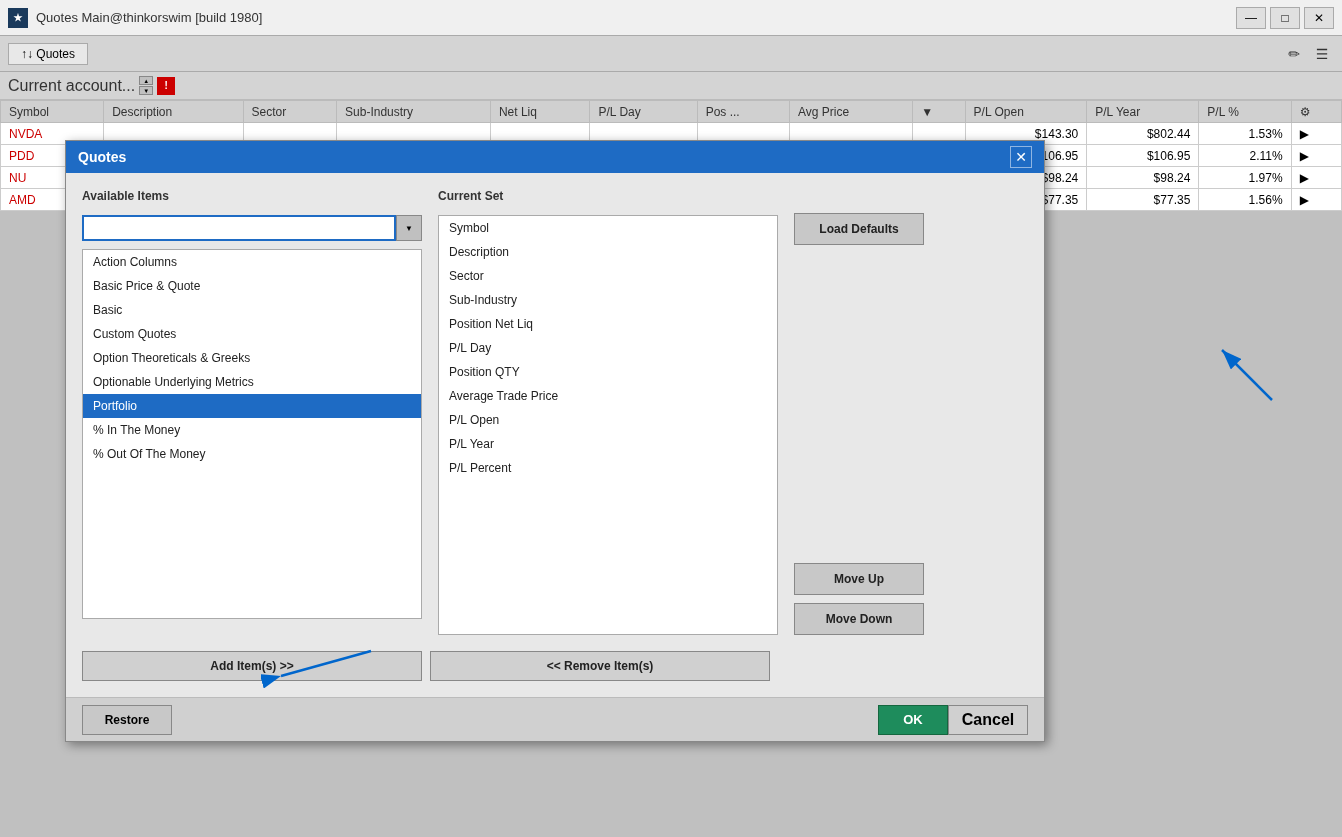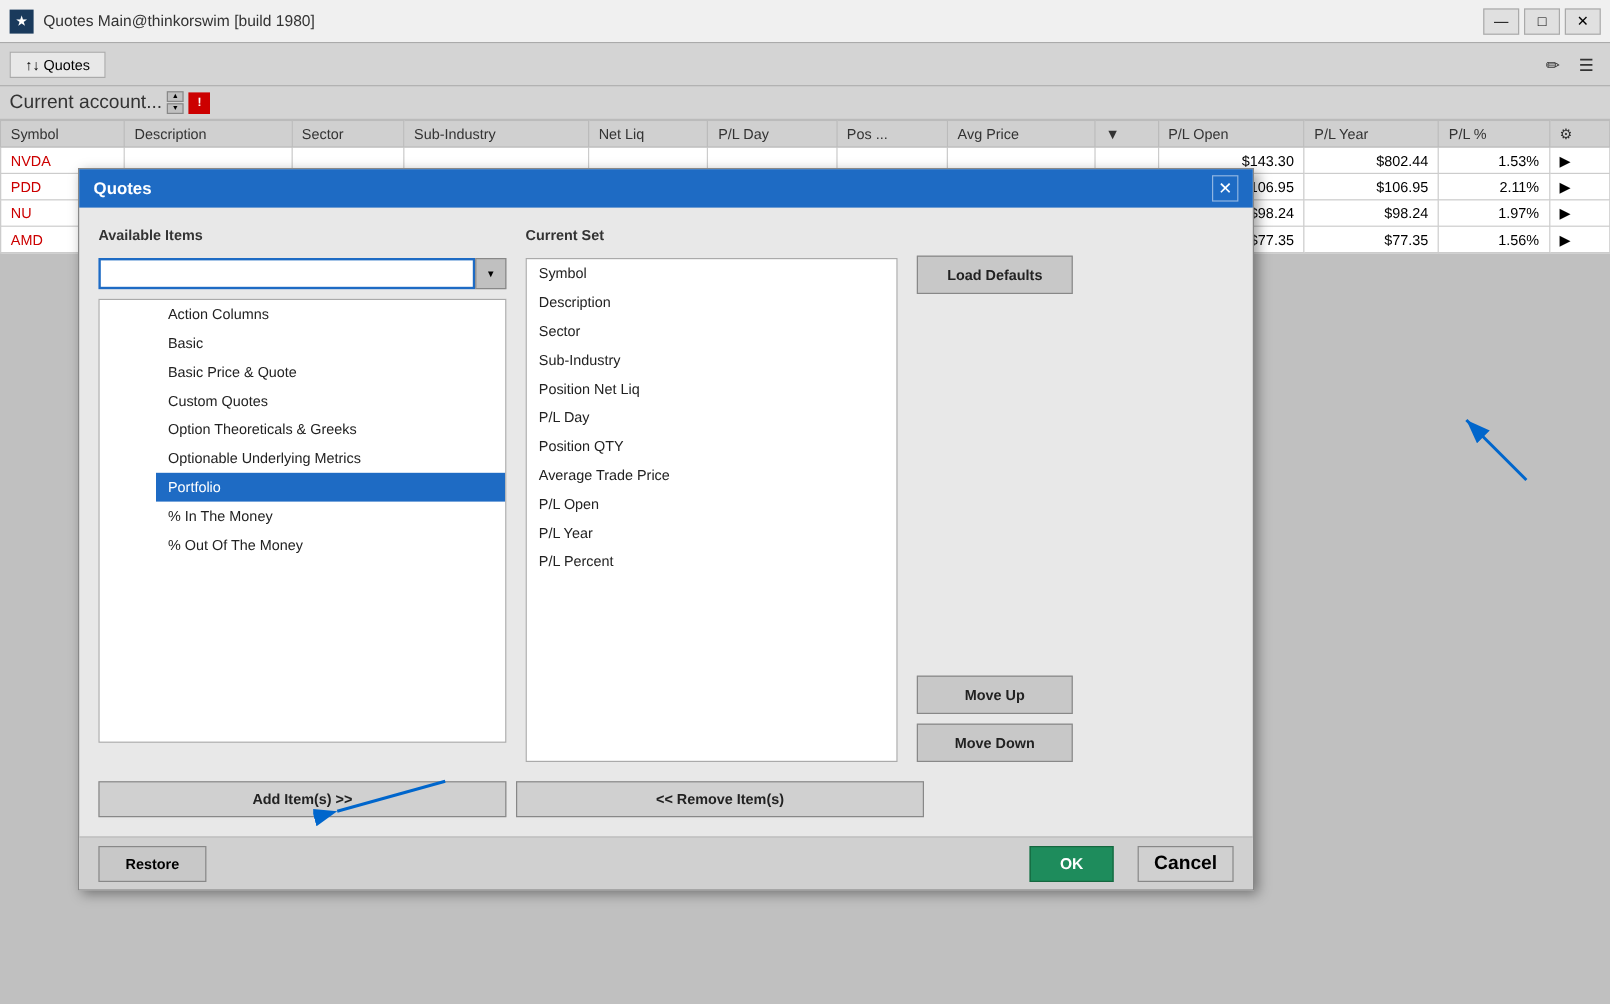--- a/index.html
+++ b/index.html
@@ -254,37 +254,36 @@
       justify-content: center;
       font-size: 8px;
     }
 
     .items-list {
       border: 1px solid #aaa;
       background: white;
       height: 370px;
       overflow-y: auto;
       overflow-x: auto;
-      padding-left: 47px;
     }
     .list-item {
       padding: 5px 10px;
       cursor: pointer;
       white-space: nowrap;
       font-size: 12px;
       color: #222;
     }
     .list-item.selected {
       background: #1e6bc4;
       color: white;
     }
 
     
     .middle-panel {
-      width: 310px;
+      width: 340px;
       display: flex;
       flex-direction: column;
       gap: 8px;
     }
     .current-set-list {
       border: 1px solid #aaa;
       background: white;
       height: 420px;
       overflow-y: auto;
       overflow-x: auto;
@@ -347,21 +346,21 @@
       height: 30px;
       min-width: 90px;
       background: #c8c8c8;
       border: 1px solid #888;
       cursor: pointer;
       font-size: 12px;
       font-weight: bold;
     }
     .footer-right {
       display: flex;
-      gap: 20px;
+      gap: 0;
     }
     .ok-btn {
       height: 30px;
       min-width: 70px;
       background: #1e8c5c;
       border: 1px solid #15673f;
       color: white;
       cursor: pointer;
       font-size: 13px;
       font-weight: bold;
@@ -543,22 +542,22 @@
     <div class="dialog-body">
 
       <div class="left-panel">
         <div class="panel-label">Available Items</div>
         <div class="search-row">
           <input type="text" class="search-input" placeholder="" style="">
           <button class="search-dropdown-btn">▼</button>
         </div>
         <div class="items-list">
           <div class="list-item">Action Columns</div>
+          <div class="list-item">Basic Price &amp; Quote</div>
           <div class="list-item">Basic</div>
-          <div class="list-item">Basic Price &amp; Quote</div>
           <div class="list-item">Custom Quotes</div>
           <div class="list-item">Option Theoreticals &amp; Greeks</div>
           <div class="list-item">Optionable Underlying Metrics</div>
           <div class="list-item selected">Portfolio</div>
           <div class="list-item">% In The Money</div>
           <div class="list-item">% Out Of The Money</div>
         </div>
       </div>
 
       <div class="middle-panel">

